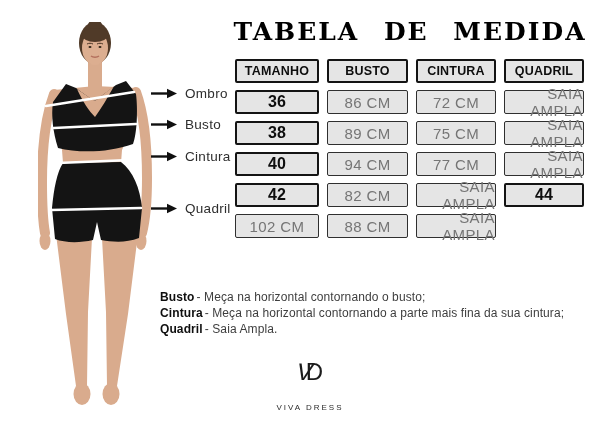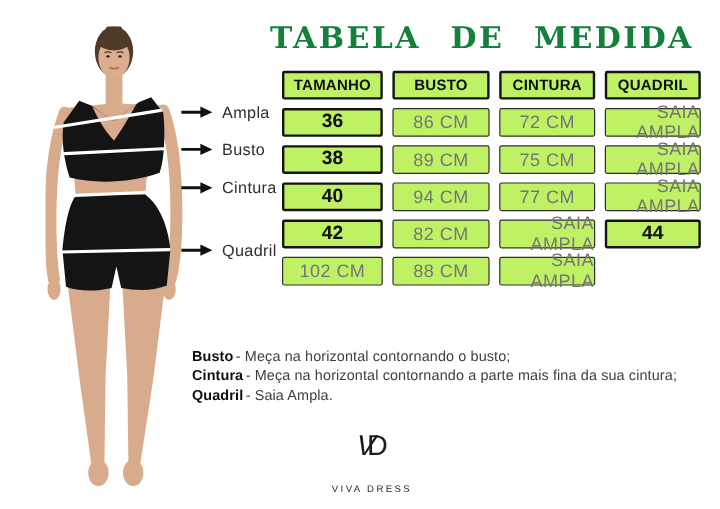--- a/index.html
+++ b/index.html
@@ -1,39 +1,39 @@
 <!DOCTYPE html>
 <html><head>
 <meta charset="utf-8">
 <style>
   html,body{margin:0;padding:0;background:#ffffff;}
   .page{position:relative;width:600px;height:424px;background:#ffffff;overflow:hidden;
         font-family:"Liberation Sans",sans-serif;}
 
   
-  .title{position:absolute;left:225px;top:17px;width:370px;margin:0;
+  .title{position:absolute;left:225px;top:17px;width:370px;margin:0;text-align:center;
          font-family:"DejaVu Serif",serif;font-size:25px;font-weight:700;
-         letter-spacing:2px;word-spacing:14px;color:#15803d;white-space:nowrap;}
+         letter-spacing:2px;word-spacing:14px;color:#000000;white-space:nowrap;}
 
   
   .model{position:absolute;left:38px;top:22px;width:118px;height:388px;}
 
   
   .pointer{position:absolute;display:flex;align-items:center;gap:8px;height:16px;}
   .p0{left:151px;top:85px;}
   .p1{left:151px;top:116px;}
   .p2{left:151px;top:148px;}
   .p3{left:151px;top:200px;}
   .plabel{font-size:13.5px;color:#2e2e2e;font-weight:500;letter-spacing:0.3px;}
 
   
   .table{position:absolute;left:235px;top:59px;display:grid;
          grid-template-columns:84px 81px 80px 80px;column-gap:8px;row-gap:7px;
          grid-auto-rows:24px;}
-  .cell{display:flex;align-items:center;justify-content:center;background:#bef264;
+  .cell{display:flex;align-items:center;justify-content:center;background:#e5e5e5;
         border-radius:2px;box-sizing:border-box;}
   .cell.head{border:2.5px solid #141414;font-weight:700;font-size:12.5px;color:#0e0e0e;
              letter-spacing:0.2px;}
   .cell.size{border:2.5px solid #141414;font-weight:700;font-size:16px;color:#0e0e0e;}
   .cell.val{border:1.6px solid #2f2f2f;color:#757575;font-size:15px;letter-spacing:0.4px;text-align:right;}
 
   
   .notes{position:absolute;left:160px;top:289px;width:438px;font-size:12px;
          line-height:16px;color:#3e3e3e;letter-spacing:0.1px;}
   .note b{color:#0f0f0f;margin-right:2px;}
@@ -85,21 +85,21 @@
       <line x1="20" y1="141" x2="92" y2="138"></line>
       <line x1="13" y1="188" x2="103" y2="186"></line>
     </g>
   </svg>
 
   <div class="pointer p0">
     <svg width="26" height="11">
       <line x1="0" y1="5.5" x2="18" y2="5.5" stroke="#101010" stroke-width="2.4"></line>
       <polygon points="16,0.8 26,5.5 16,10.2" fill="#101010"></polygon>
     </svg>
-    <span class="plabel">Ampla</span>
+    <span class="plabel">Ombro</span>
   </div>
   <div class="pointer p1">
     <svg width="26" height="11">
       <line x1="0" y1="5.5" x2="18" y2="5.5" stroke="#101010" stroke-width="2.4"></line>
       <polygon points="16,0.8 26,5.5 16,10.2" fill="#101010"></polygon>
     </svg>
     <span class="plabel">Busto</span>
   </div>
   <div class="pointer p2">
     <svg width="26" height="11">

